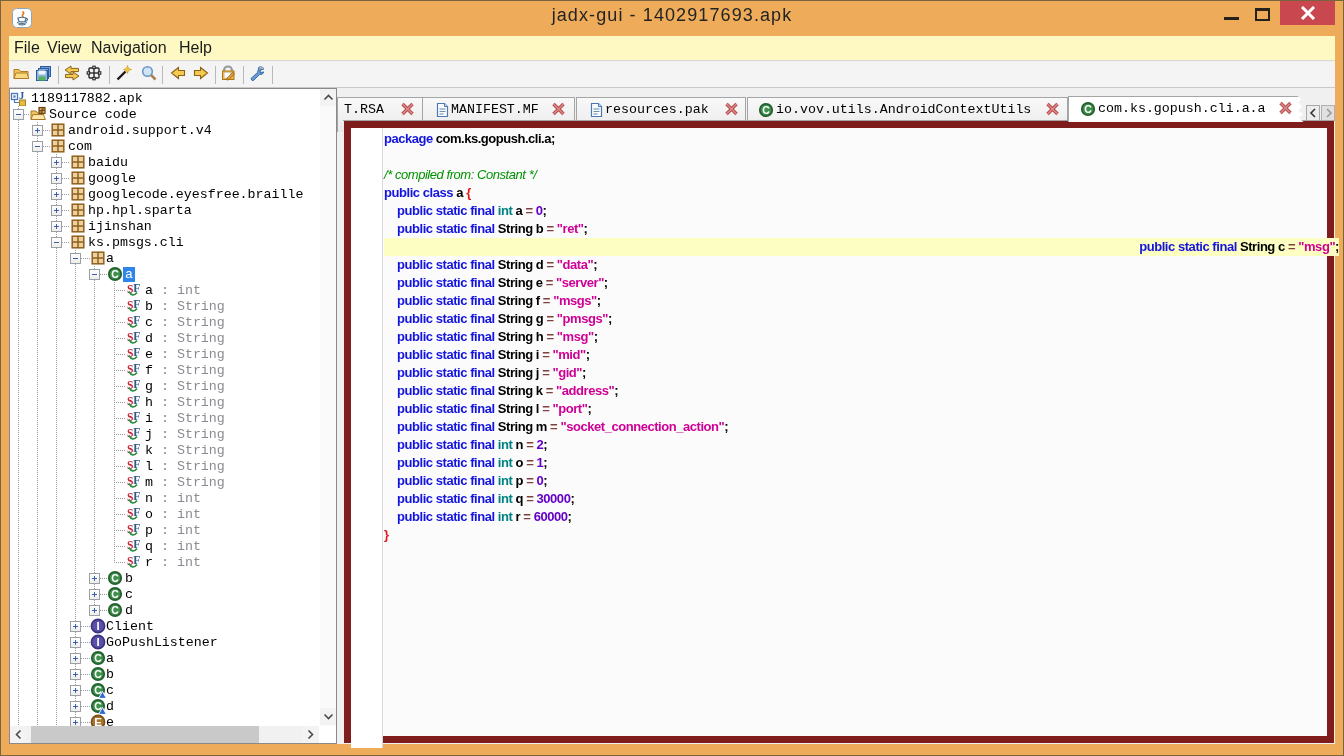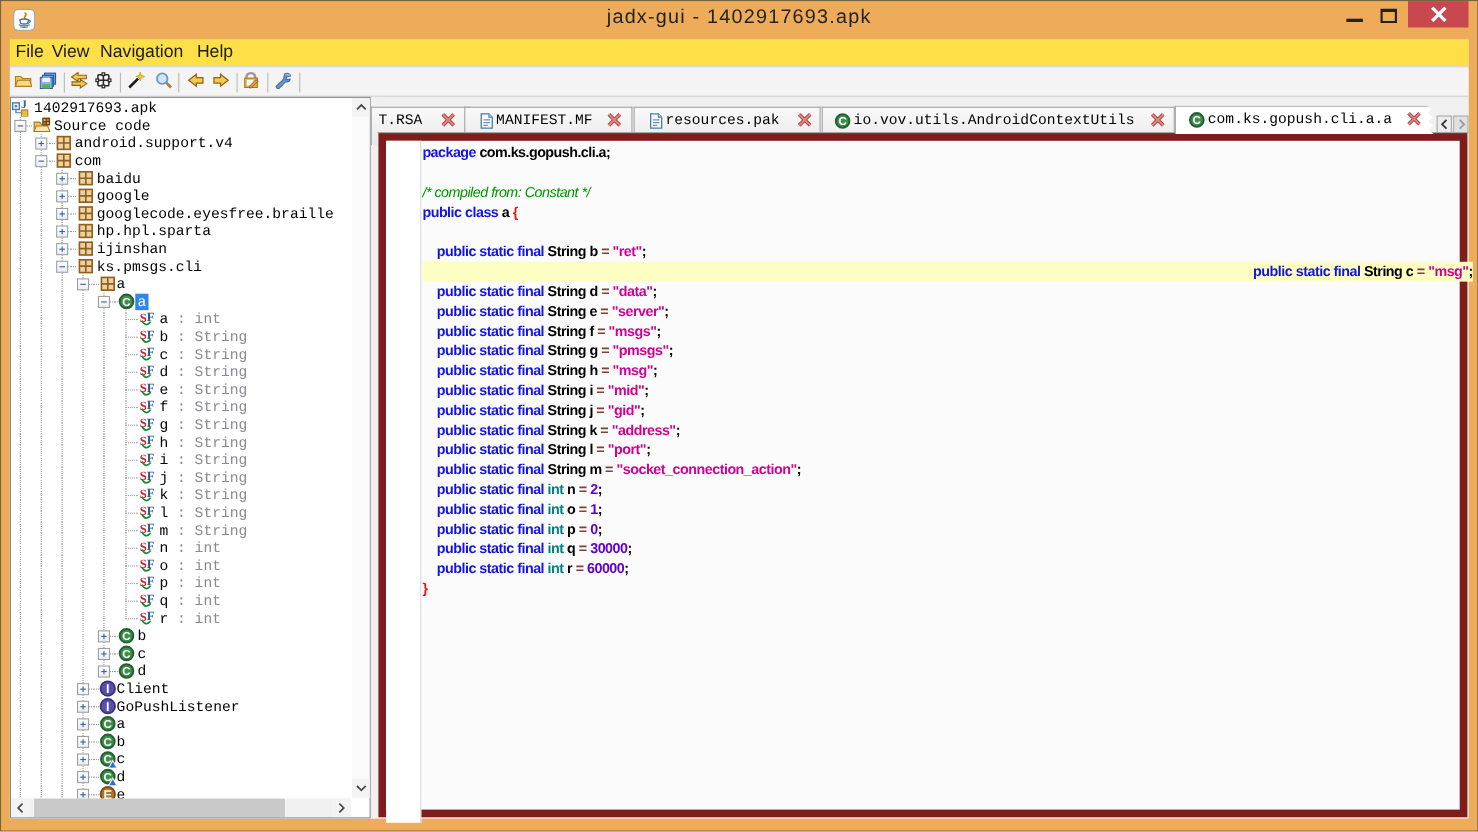--- a/index.html
+++ b/index.html
@@ -5,21 +5,21 @@
 * { margin:0; padding:0; box-sizing:border-box; }
 html,body { width:1344px; height:756px; overflow:hidden; }
 body { position:relative; font-family:"Liberation Sans",sans-serif; background:#eeac5a; }
 .abs { position:absolute; }
 #frame-outer { left:0; top:0; width:1344px; height:756px; border:1px solid #77653f; }
 #title-text { left:0; top:5px; width:1344px; text-align:center; font-size:18px; color:#232323; letter-spacing:1.1px; }
 #btn-min { left:1224px; top:17px; width:15px; height:3px; background:#26211b; }
 #btn-max { left:1255px; top:8px; width:15px; height:13px; border:2px solid #26211b; border-top-width:3px; }
 #btn-close { left:1280px; top:1px; width:55px; height:24px; background:#c9484f; text-align:center; }
 #content { left:9px; top:36px; width:1326px; height:708px; background:#f0f0f0; }
-#menubar { left:0; top:0; width:1326px; height:25px; background:#fde047; border-bottom:1px solid #d9d9d9; font-size:16px; color:#1c1c1c; }
+#menubar { left:0; top:0; width:1326px; height:25px; background:#fef9c3; border-bottom:1px solid #d9d9d9; font-size:16px; color:#1c1c1c; }
 #menubar span { position:absolute; top:3px; }
 #toolbar { left:0; top:26px; width:1326px; height:26px; background:#f4f4f4; border-bottom:1px solid #c9c9c9; }
 .tsep { position:absolute; top:4px; width:1px; height:18px; background:#b9b9b9; }
 .ticon { position:absolute; top:3px; }
 #main { left:0; top:52px; width:1326px; height:656px; background:#f0f0f0; }
 #treepanel { left:0; top:0; width:328px; height:656px; border:1px solid #8a8a8a; background:#fff; overflow:hidden; }
 .vline { position:absolute; width:1px; background-image:repeating-linear-gradient(to bottom,#9a9a9a 0 1px,transparent 1px 2px); }
 .hstub { position:absolute; height:1px; background-image:repeating-linear-gradient(to right,#9a9a9a 0 1px,transparent 1px 2px); }
 .row { position:absolute; height:16px; font-family:"Liberation Mono",monospace; font-size:13.3px; color:#000; white-space:pre; }
 .row .lbl { position:absolute; top:1px; }
@@ -144,21 +144,21 @@
 <div class="vline" style="left:65px;top:161px;height:475px"></div>
 <div class="vline" style="left:84px;top:177px;height:344px"></div>
 <div class="vline" style="left:104px;top:193px;height:280px"></div>
 <svg class="ticon16" style="left:0px;top:1px" width="16" height="16" viewBox="0 0 16 16">
           <rect x="1.5" y="3.5" width="6" height="6" fill="#fff" stroke="#4a78bc" stroke-width="1.3"></rect>
           <rect x="3.4" y="5.4" width="2.2" height="2.2" fill="#4a78bc"></rect>
           <path d="M4.5 9.5 L4.5 12.5 L9.5 12.5" fill="none" stroke="#4a78bc" stroke-width="1.1"></path>
           <rect x="9.5" y="10" width="6" height="6" fill="#e8bc40" stroke="#a8822a" stroke-width="1.1"></rect>
           <text x="9" y="8.5" font-family="Liberation Serif" font-size="10.5" font-weight="bold" fill="#2c5ca4">J</text>
         </svg>
-<div class="row" style="left:21px;top:1px"><span class="lbl">1402917693.apk</span></div>
+<div class="row" style="left:21px;top:1px"><span class="lbl">1189117882.apk</span></div>
 <div class="hstub" style="left:14px;top:25px;width:6px"></div>
 <div class="ebox minus" style="left:3px;top:20px">
           <i></i>
         </div>
 <svg class="ticon16" style="left:20px;top:17px" width="16" height="16" viewBox="0 0 16 16">
           <path d="M1 5 L6 5 L7.5 7 L13 7 L13 13.5 L1 13.5 Z" fill="#f0c463" stroke="#a87828" stroke-width="1"></path>
           <path d="M2.8 8.6 L13.4 8.6 L15.4 13.5 L1 13.5 Z" fill="#fae7a9" stroke="#a87828" stroke-width="1"></path>
           <rect x="9" y="1.5" width="6" height="6" fill="#b5803c" stroke="#6e4612" stroke-width="1.2"></rect>
           <line x1="12" y1="1.5" x2="12" y2="7.5" stroke="#6e4612" stroke-width="1.1"></line>
           <line x1="9" y1="4.5" x2="15" y2="4.5" stroke="#6e4612" stroke-width="1.1"></line>
@@ -585,20 +585,21 @@
             </svg></div>
         </div>
 <div id="tabline"></div>
       <div id="codepanel">
 <div id="gutter"></div>
 <div id="codelines">
 <div class="cl" style="top:1px;letter-spacing:-0.48px;"><span class="kw">package</span> com.ks.gopush.cli.a;</div>
 <div class="cl" style="top:19px;"></div>
 <div class="cl" style="top:37px;"><span class="cm">/* compiled from: Constant */</span></div>
 <div class="cl" style="top:55px;"><span class="kw">public class</span> a <span class="sp">{</span></div>
+<div class="cl" style="top:73px;"><span style="display:inline-block;width:13px"></span><span class="kw">public static final</span> <span class="ty">int</span> a <span class="op">=</span> <span class="nu">0</span>;</div>
 <div class="cl" style="top:91px;"><span style="display:inline-block;width:13px"></span><span class="kw">public static final</span> String b <span class="op">=</span> <span class="st">"ret"</span>;</div>
 <div class="cl hl" style="top:109px;text-align:right;"><span style="display:inline-block;width:13px"></span><span class="kw">public static final</span> String c <span class="op">=</span> <span class="st">"msg"</span>;</div>
 <div class="cl" style="top:127px;"><span style="display:inline-block;width:13px"></span><span class="kw">public static final</span> String d <span class="op">=</span> <span class="st">"data"</span>;</div>
 <div class="cl" style="top:145px;"><span style="display:inline-block;width:13px"></span><span class="kw">public static final</span> String e <span class="op">=</span> <span class="st">"server"</span>;</div>
 <div class="cl" style="top:163px;"><span style="display:inline-block;width:13px"></span><span class="kw">public static final</span> String f <span class="op">=</span> <span class="st">"msgs"</span>;</div>
 <div class="cl" style="top:181px;"><span style="display:inline-block;width:13px"></span><span class="kw">public static final</span> String g <span class="op">=</span> <span class="st">"pmsgs"</span>;</div>
 <div class="cl" style="top:199px;"><span style="display:inline-block;width:13px"></span><span class="kw">public static final</span> String h <span class="op">=</span> <span class="st">"msg"</span>;</div>
 <div class="cl" style="top:217px;"><span style="display:inline-block;width:13px"></span><span class="kw">public static final</span> String i <span class="op">=</span> <span class="st">"mid"</span>;</div>
 <div class="cl" style="top:235px;"><span style="display:inline-block;width:13px"></span><span class="kw">public static final</span> String j <span class="op">=</span> <span class="st">"gid"</span>;</div>
 <div class="cl" style="top:253px;"><span style="display:inline-block;width:13px"></span><span class="kw">public static final</span> String k <span class="op">=</span> <span class="st">"address"</span>;</div>

